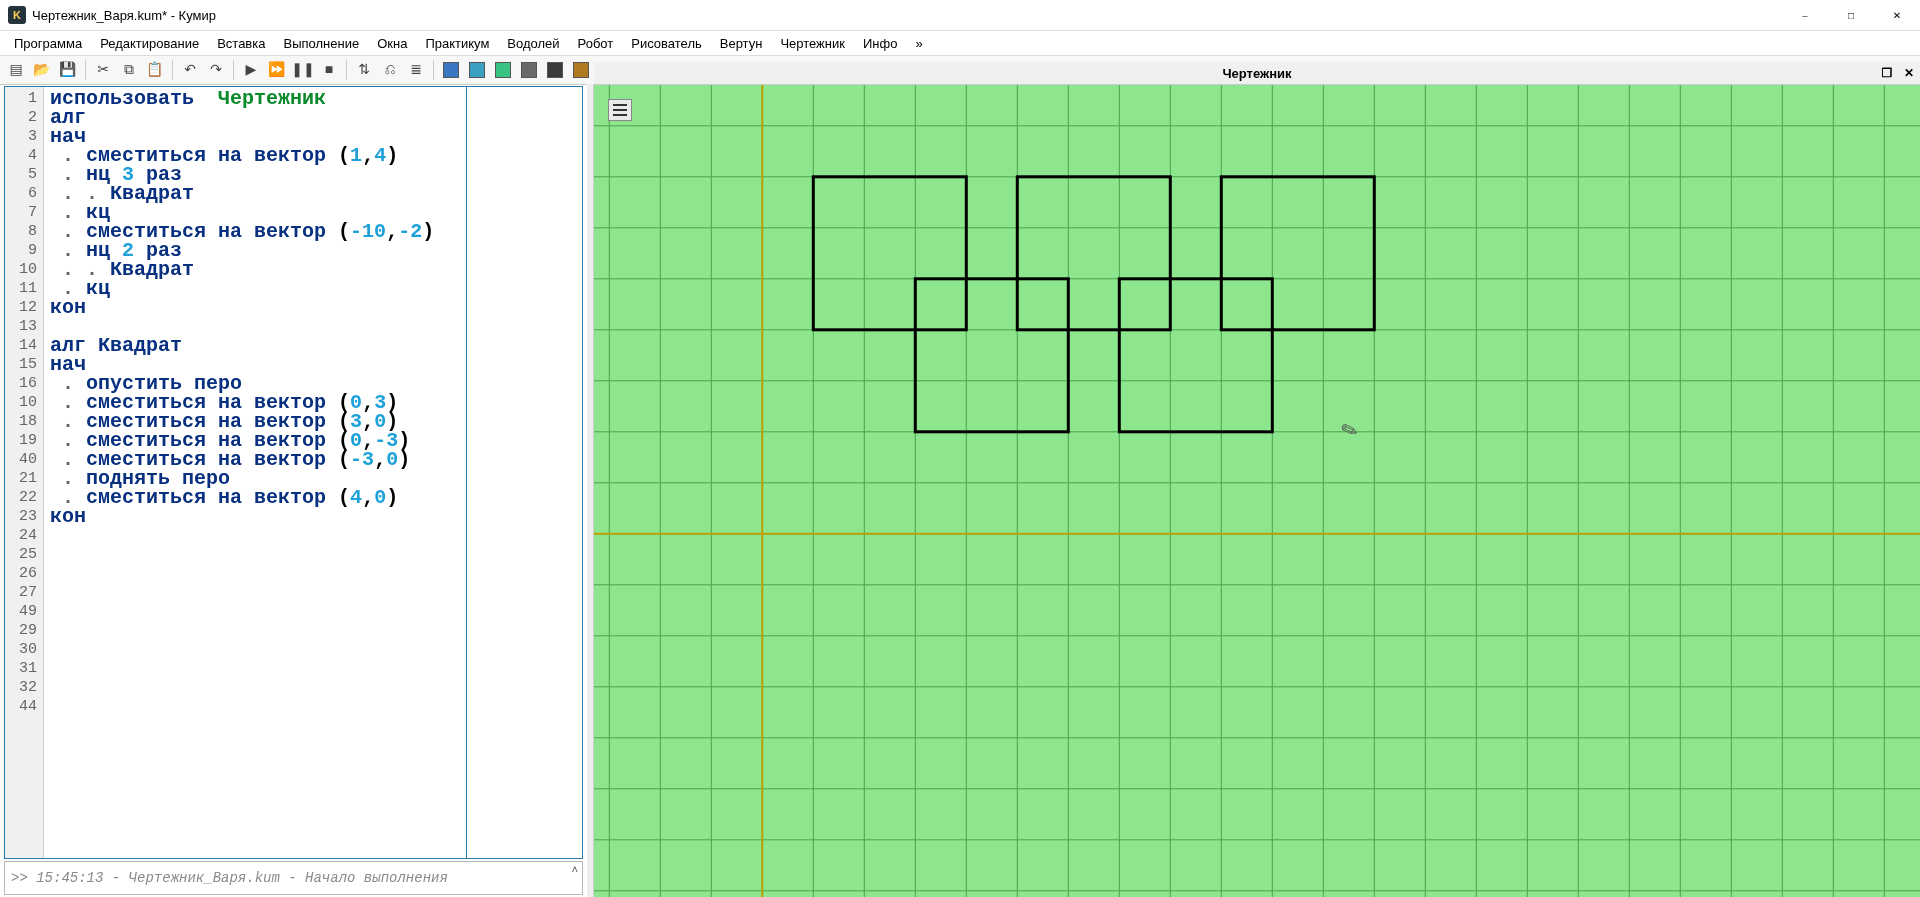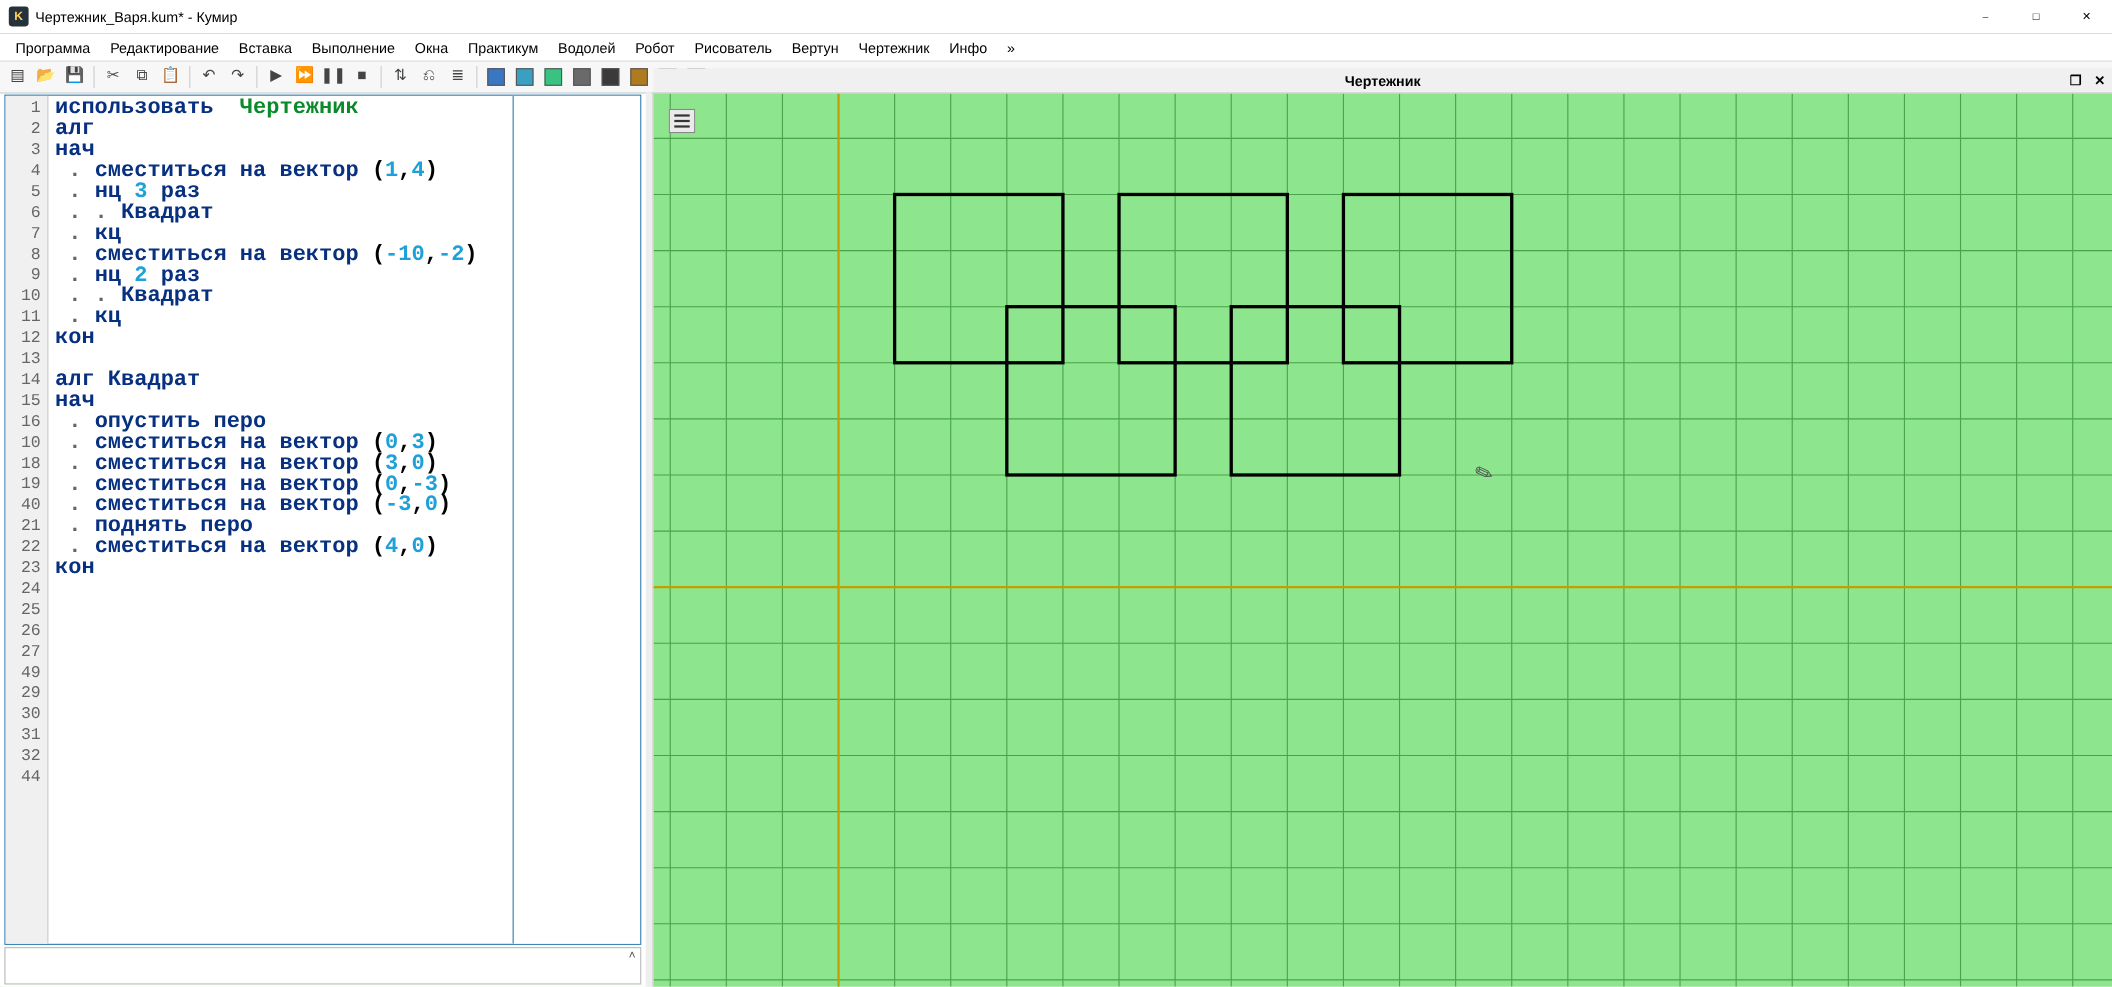--- a/index.html
+++ b/index.html
@@ -187,20 +187,21 @@
           <div>29</div>
           <div>30</div>
           <div>31</div>
           <div>32</div>
           <div>44</div>
         </div>
       <div class="code" id="code"><div><span class="kw">использовать</span><span>  </span><span class="id">Чертежник</span></div><div><span class="kw">алг</span></div><div><span class="kw">нач</span></div><div><span> </span><span class="dot">. </span><span class="kw">сместиться на вектор</span><span> </span><span class="pn">(</span><span class="num">1</span><span class="pn">,</span><span class="num">4</span><span class="pn">)</span></div><div><span> </span><span class="dot">. </span><span class="kw">нц</span><span> </span><span class="num">3</span><span> </span><span class="kw">раз</span></div><div><span> </span><span class="dot">. . </span><span class="kw">Квадрат</span></div><div><span> </span><span class="dot">. </span><span class="kw">кц</span></div><div><span> </span><span class="dot">. </span><span class="kw">сместиться на вектор</span><span> </span><span class="pn">(</span><span class="num">-10</span><span class="pn">,</span><span class="num">-2</span><span class="pn">)</span></div><div><span> </span><span class="dot">. </span><span class="kw">нц</span><span> </span><span class="num">2</span><span> </span><span class="kw">раз</span></div><div><span> </span><span class="dot">. . </span><span class="kw">Квадрат</span></div><div><span> </span><span class="dot">. </span><span class="kw">кц</span></div><div><span class="kw">кон</span></div><div>&nbsp;</div><div><span class="kw">алг</span><span> </span><span class="kw">Квадрат</span></div><div><span class="kw">нач</span></div><div><span> </span><span class="dot">. </span><span class="kw">опустить перо</span></div><div><span> </span><span class="dot">. </span><span class="kw">сместиться на вектор</span><span> </span><span class="pn">(</span><span class="num">0</span><span class="pn">,</span><span class="num">3</span><span class="pn">)</span></div><div><span> </span><span class="dot">. </span><span class="kw">сместиться на вектор</span><span> </span><span class="pn">(</span><span class="num">3</span><span class="pn">,</span><span class="num">0</span><span class="pn">)</span></div><div><span> </span><span class="dot">. </span><span class="kw">сместиться на вектор</span><span> </span><span class="pn">(</span><span class="num">0</span><span class="pn">,</span><span class="num">-3</span><span class="pn">)</span></div><div><span> </span><span class="dot">. </span><span class="kw">сместиться на вектор</span><span> </span><span class="pn">(</span><span class="num">-3</span><span class="pn">,</span><span class="num">0</span><span class="pn">)</span></div><div><span> </span><span class="dot">. </span><span class="kw">поднять перо</span></div><div><span> </span><span class="dot">. </span><span class="kw">сместиться на вектор</span><span> </span><span class="pn">(</span><span class="num">4</span><span class="pn">,</span><span class="num">0</span><span class="pn">)</span></div><div><span class="kw">кон</span></div></div>
       <div class="margin-bar"></div>
     </div>
     <div class="console">
+      <span class="mono">&gt;&gt; 15:45:13 - Чертежник_Варя.kum - Начало выполнения</span>
       <span class="scroll-up">˄</span>
     </div>
   </div>
 
   <div class="splitter"></div>
 
   <div class="right">
     <div class="right-title">
       <span class="ttl">Чертежник</span>
       <div style="flex:1"></div>

